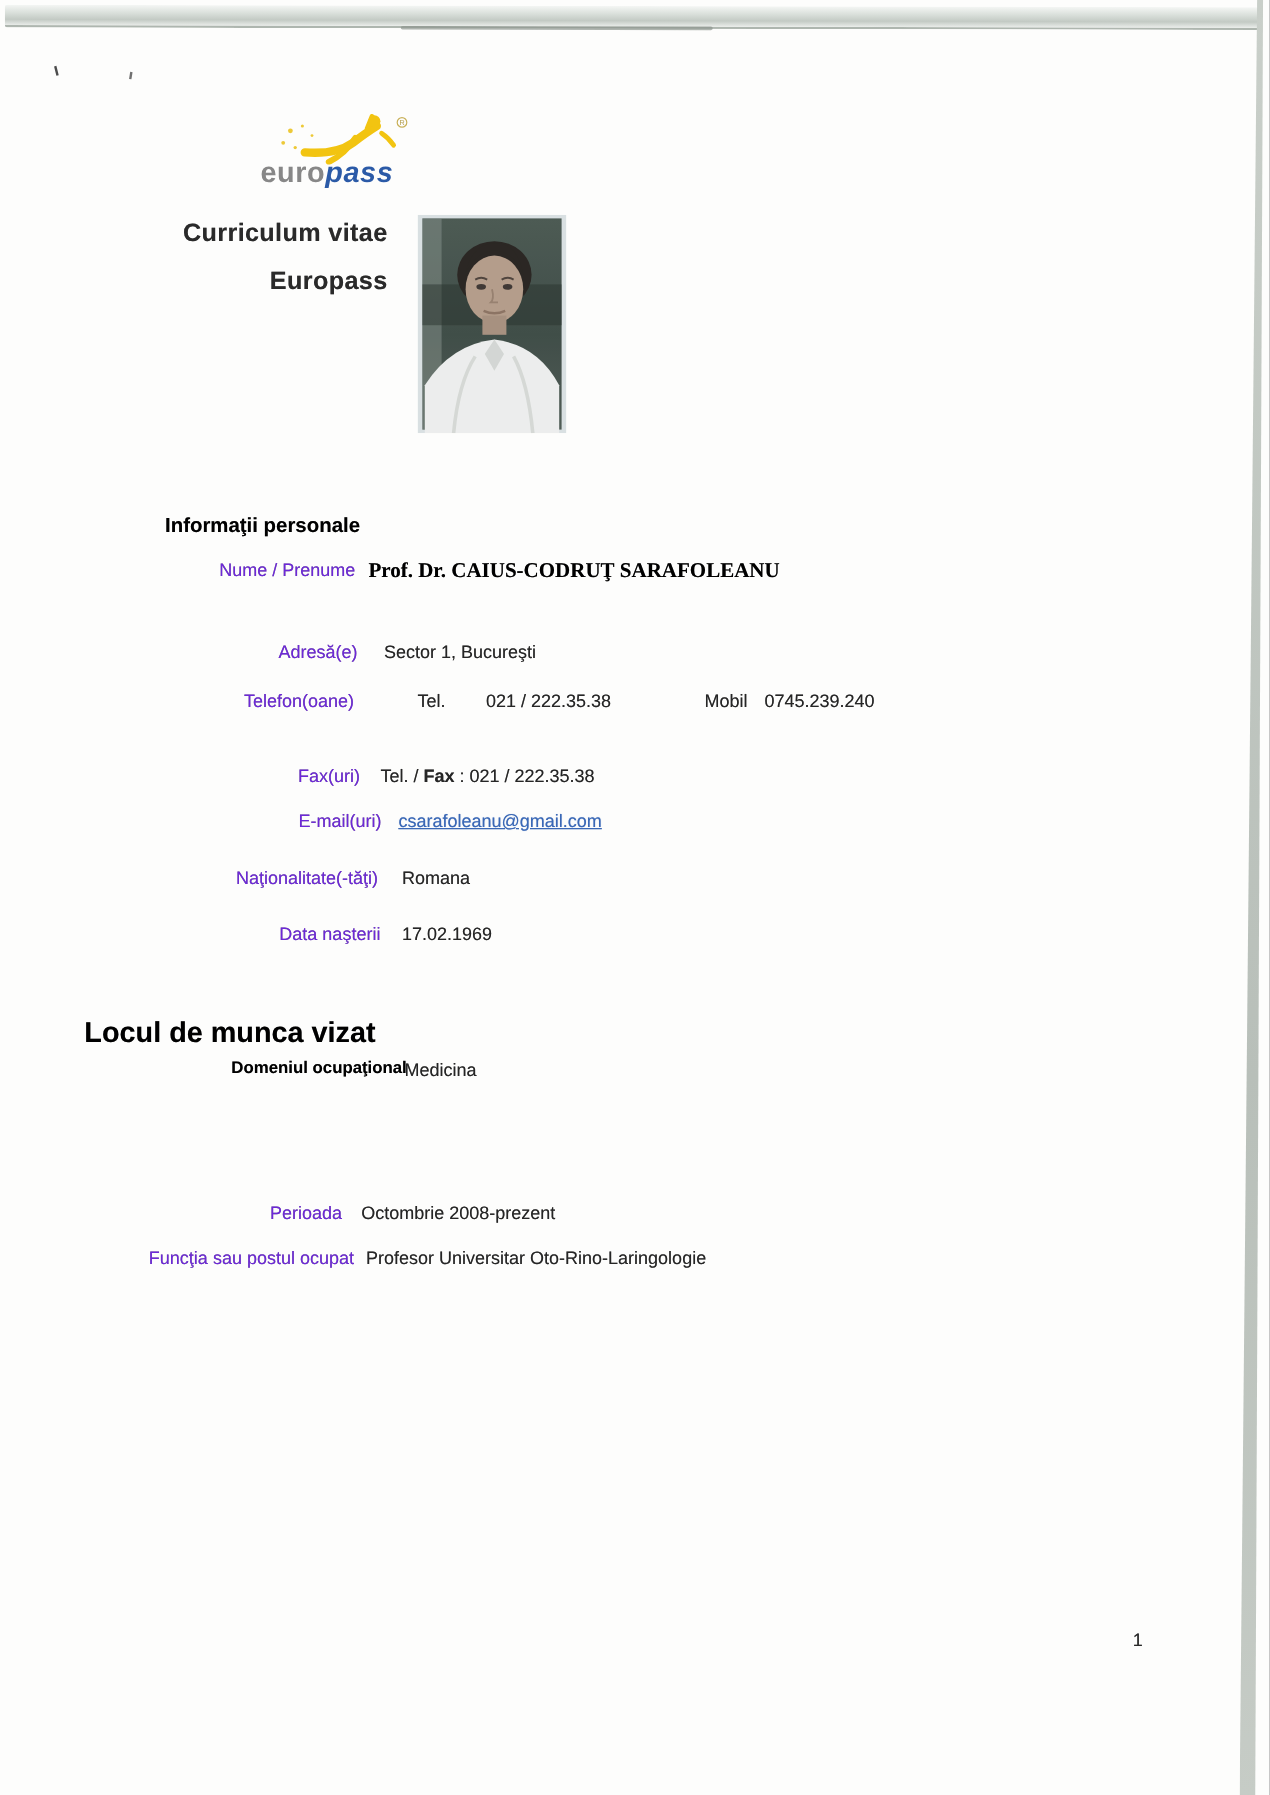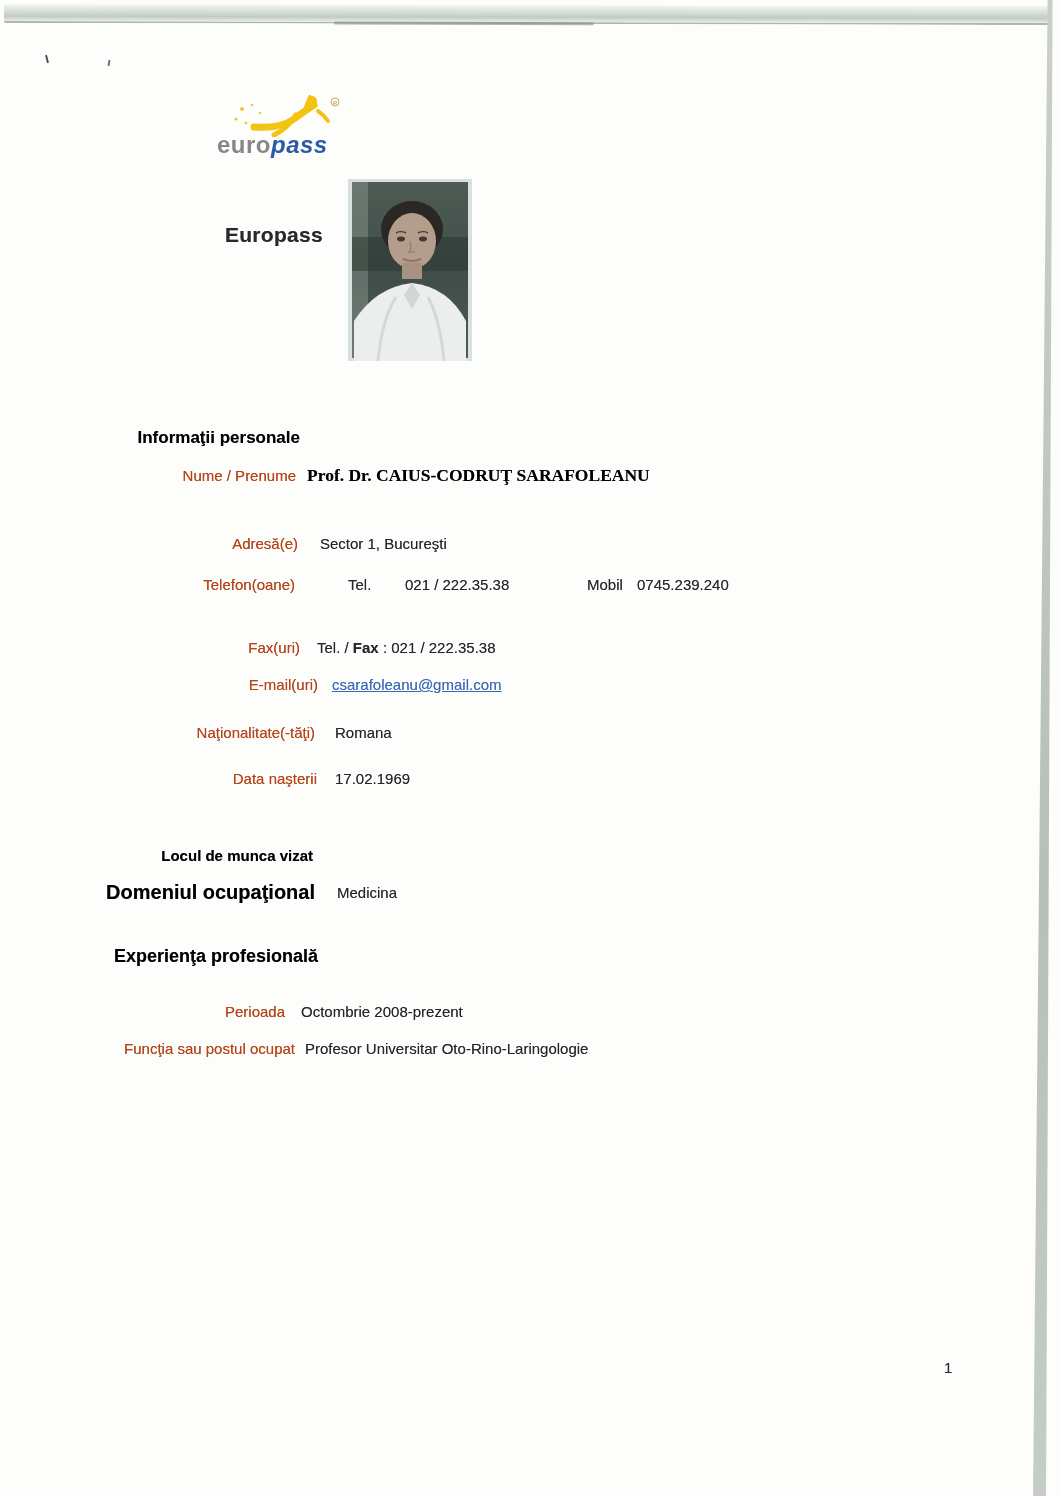--- a/index.html
+++ b/index.html
@@ -45,27 +45,27 @@
   .title-block { position:absolute; left:0; width:323px; text-align:right; font-weight:700; color:#2a2a2a; }
   .title-1 { top:183px; font-size:21px; letter-spacing:.3px; }
   .title-2 { top:223px; font-size:21px; letter-spacing:.3px; }
 
   
   .photo { position:absolute; left:348px; top:179px; width:124px; height:182px; }
 
   
   .sec-heading { position:absolute; left:0; text-align:right; font-weight:700; color:#000000; }
   .h-personal   { width:300px; top:428px; font-size:17px; }
-  .h-locul      { width:313px; top:847px; font-size:15px; }
-  .h-domeniul   { width:315px; top:881px; font-size:20px; }
+  .h-locul      { width:313px; top:847px; font-size:24px; }
+  .h-domeniul   { width:315px; top:881px; font-size:14px;padding-left:24px; }
   .h-experienta { width:318px; top:946px; font-size:18px; }
 
   
   .row { position:absolute; left:0; width:1058px; font-size:15px; }
-  .row .lbl { position:absolute; left:0; text-align:right; color:#c2410c; }
+  .row .lbl { position:absolute; left:0; text-align:right; color:#6d28d9; }
   .row .val { position:absolute; white-space:nowrap; }
 
   .r-nume  { top:467px; } .r-nume .lbl { width:296px; }
   .r-nume .val { left:307px; top:-2px; font-family:"Liberation Serif", serif; font-weight:700; font-size:17.5px; color:#000000; }
   .r-adresa { top:535px; } .r-adresa .lbl { width:298px; } .r-adresa .val { left:320px; }
   .r-telefon { top:576px; } .r-telefon .lbl { width:295px; }
   .r-telefon .tel-lbl { position:absolute; left:348px; }
   .r-telefon .tel-val { position:absolute; left:405px; }
   .r-telefon .mobil-lbl { position:absolute; left:587px; }
   .r-telefon .mobil-val { position:absolute; left:637px; }
@@ -110,20 +110,21 @@
       <g>
         <circle cx="103" cy="7" r="4" fill="none" stroke="#c9b15a" stroke-width="1"></circle>
         <text x="103" y="9.5" font-size="6" text-anchor="middle" fill="#b09a46" font-family="Liberation Sans, sans-serif">R</text>
       </g>
     </svg>
   </div>
   <div class="logo-text">
     <span class="euro">euro</span><span class="pass">pass</span>
   </div>
 
+  <div class="title-block title-1 scan-text">Curriculum vitae</div>
   <div class="title-block title-2 scan-text">Europass</div>
 
   <div class="photo">
     <svg width="124" height="182" viewBox="0 0 124 182">
       <defs>
         <linearGradient id="bgG" x1="0" y1="0" x2="0" y2="1">
           <stop offset="0" stop-color="#46544b"></stop>
           <stop offset="0.55" stop-color="#39463e"></stop>
           <stop offset="1" stop-color="#4a564d"></stop>
         </linearGradient>
@@ -189,21 +190,20 @@
     <span class="lbl scan-text">Data naşterii</span>
     <span class="val scan-text">17.02.1969</span>
   </div>
 
   <div class="sec-heading h-locul scan-text">Locul de munca vizat</div>
   <div class="sec-heading h-domeniul scan-text">Domeniul ocupaţional</div>
   <div class="row r-domval">
     <span class="val scan-text">Medicina</span>
   </div>
 
-  <div class="sec-heading h-experienta scan-text">Experienţa profesională</div>
 
   <div class="row r-perioada">
     <span class="lbl scan-text">Perioada</span>
     <span class="val scan-text">Octombrie 2008-prezent</span>
   </div>
 
   <div class="row r-functia">
     <span class="lbl scan-text">Funcţia sau postul ocupat</span>
     <span class="val scan-text">Profesor Universitar Oto-Rino-Laringologie</span>
   </div>

